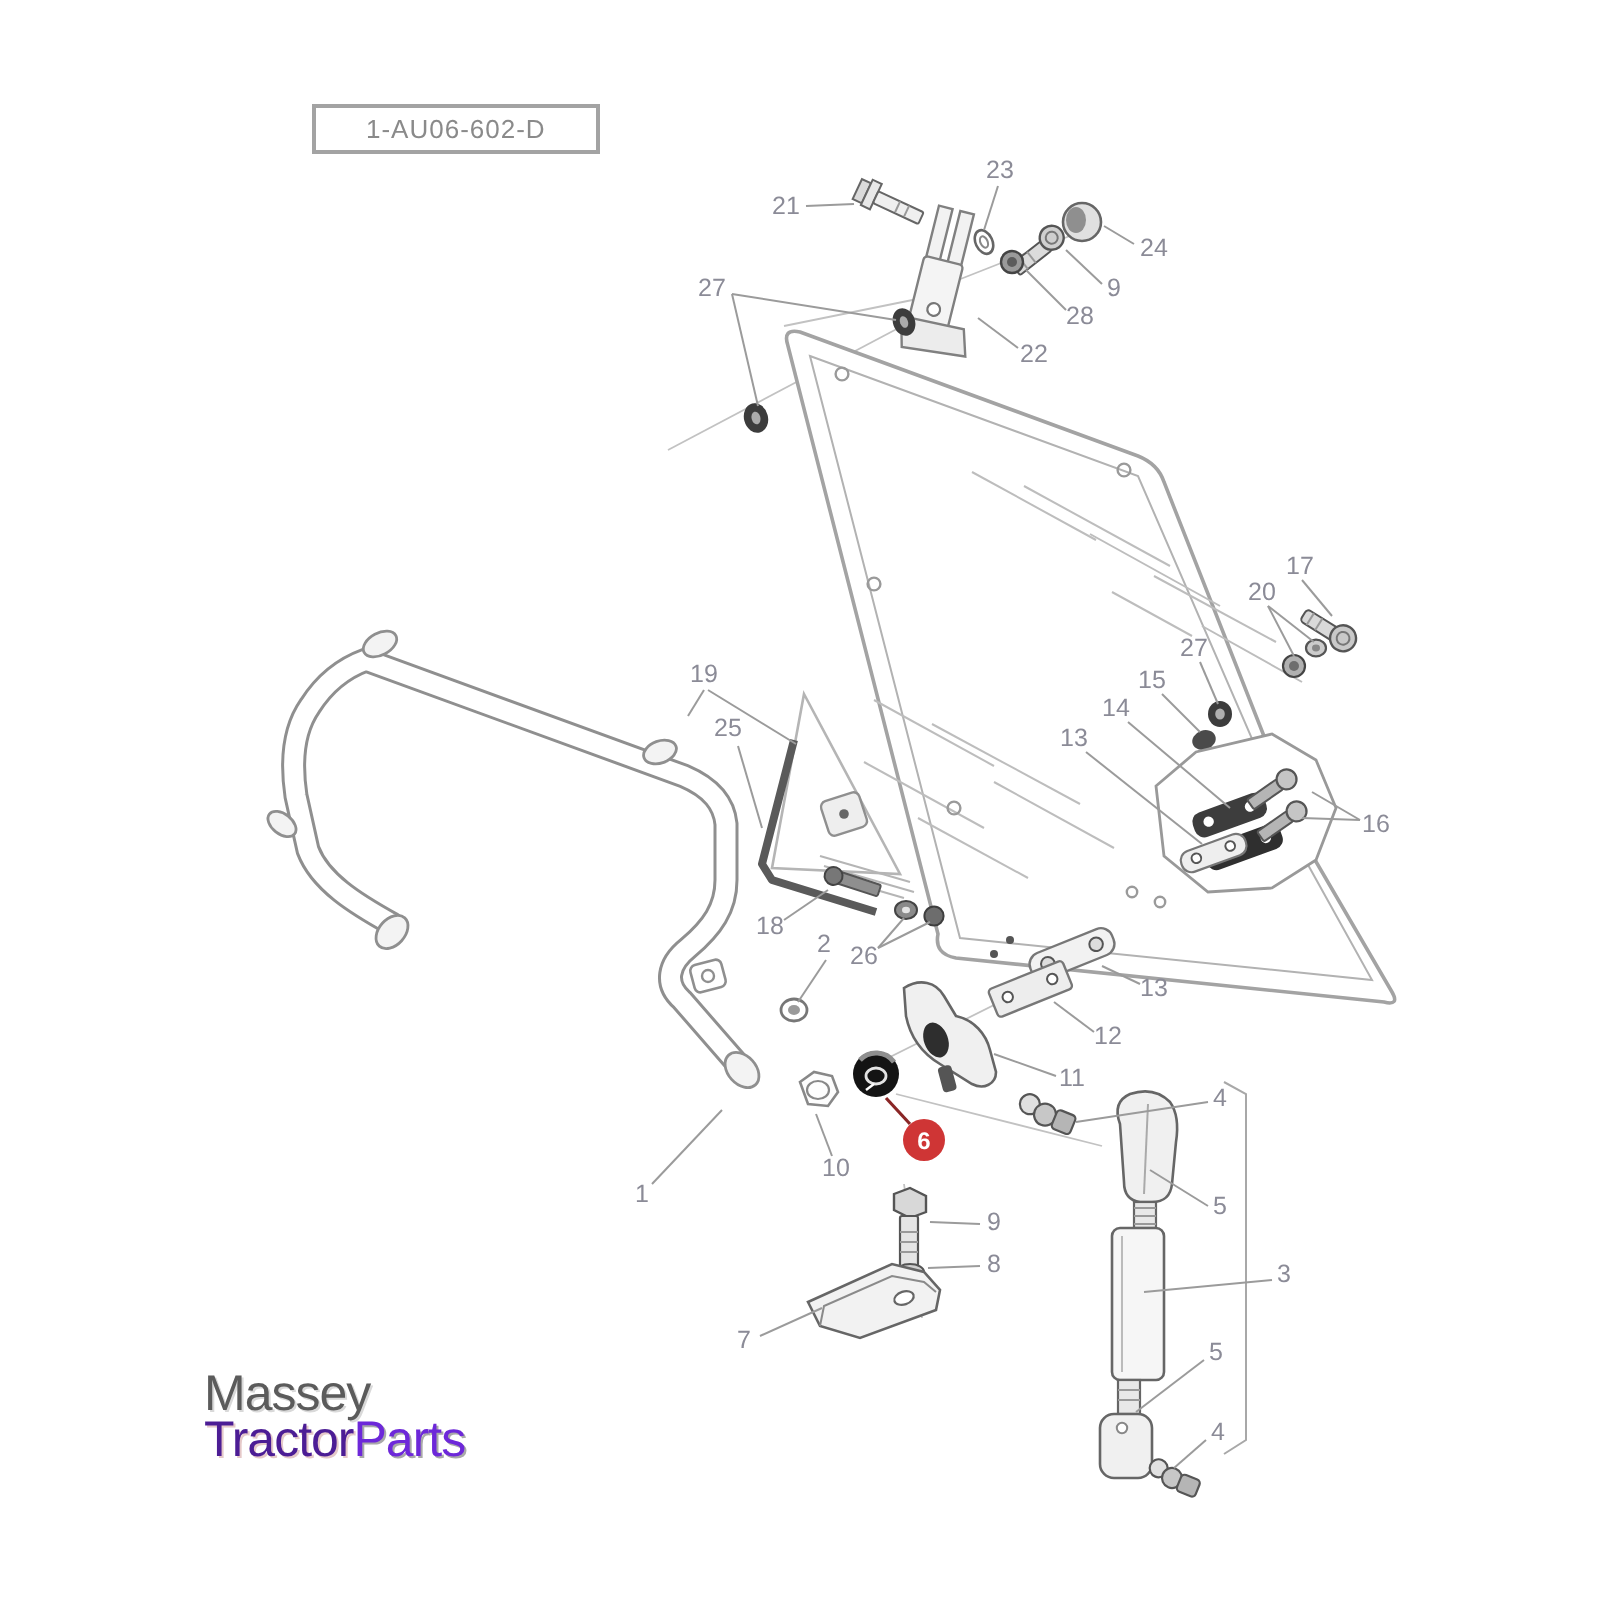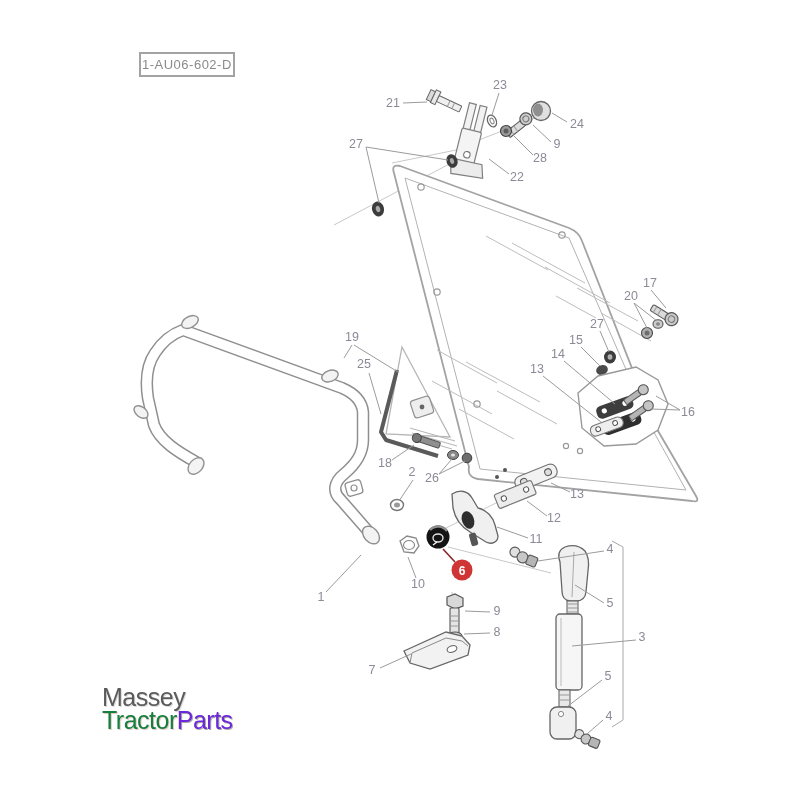--- a/index.html
+++ b/index.html
@@ -1,23 +1,23 @@
 <!DOCTYPE html>
 <html><head>
 <meta charset="utf-8">
 <style>
   html,body{margin:0;padding:0;background:#fff;}
   #stage{position:relative;width:800px;height:800px;background:#ffffff;overflow:hidden;
          font-family:"Liberation Sans",sans-serif;}
   #artwork,#callout-layer{position:absolute;left:0;top:0;}
-  #ref-box{position:absolute;left:139px;top:52px;border:2px solid #a3a3a3;color:#8a8a8a;
-           font-size:13px;letter-spacing:.5px;padding:3px 1px;background:#fff;}
+  #ref-box{position:absolute;left:156px;top:52px;border:2px solid #a3a3a3;color:#8a8a8a;
+           font-size:13px;letter-spacing:.5px;padding:3px 25px;background:#fff;}
   #logo{position:absolute;left:102px;top:686px;line-height:23px;font-weight:normal;}
   #logo .l1{font-size:25px;color:#5b5b5b;text-shadow:1px 1px 0 #d9d9d9;letter-spacing:-.5px;}
-  #logo .l2r{font-size:25px;color:#15803d;text-shadow:1px 1px 0 #e5c9c9;letter-spacing:-.5px;}
+  #logo .l2r{font-size:25px;color:#4c1d95;text-shadow:1px 1px 0 #e5c9c9;letter-spacing:-.5px;}
   #logo .l2g{font-size:25px;color:#6d28d9;text-shadow:1px 1px 0 #a9a9a9;letter-spacing:-.5px;}
   #callout-layer text{font-family:"Liberation Sans",sans-serif;}
 </style>
 </head>
 <body>
 
 <div id="stage">
 
   <svg id="artwork" width="800" height="800" viewBox="0 0 800 800">
 

